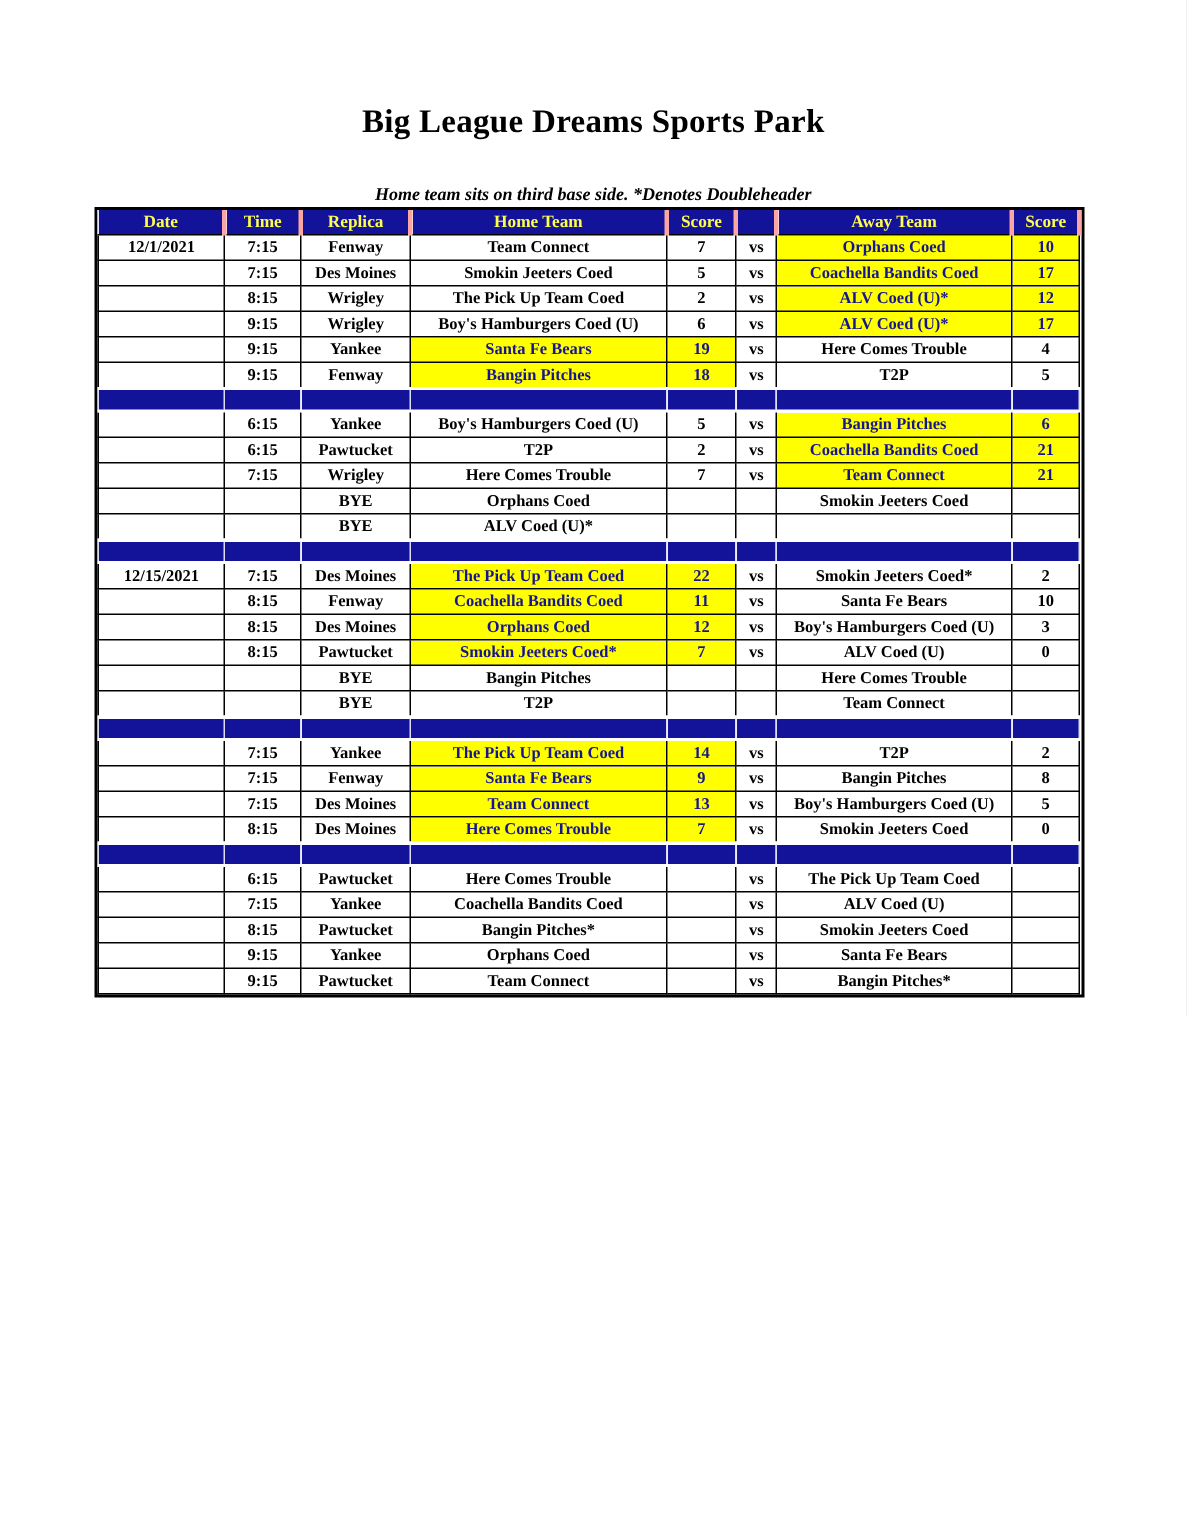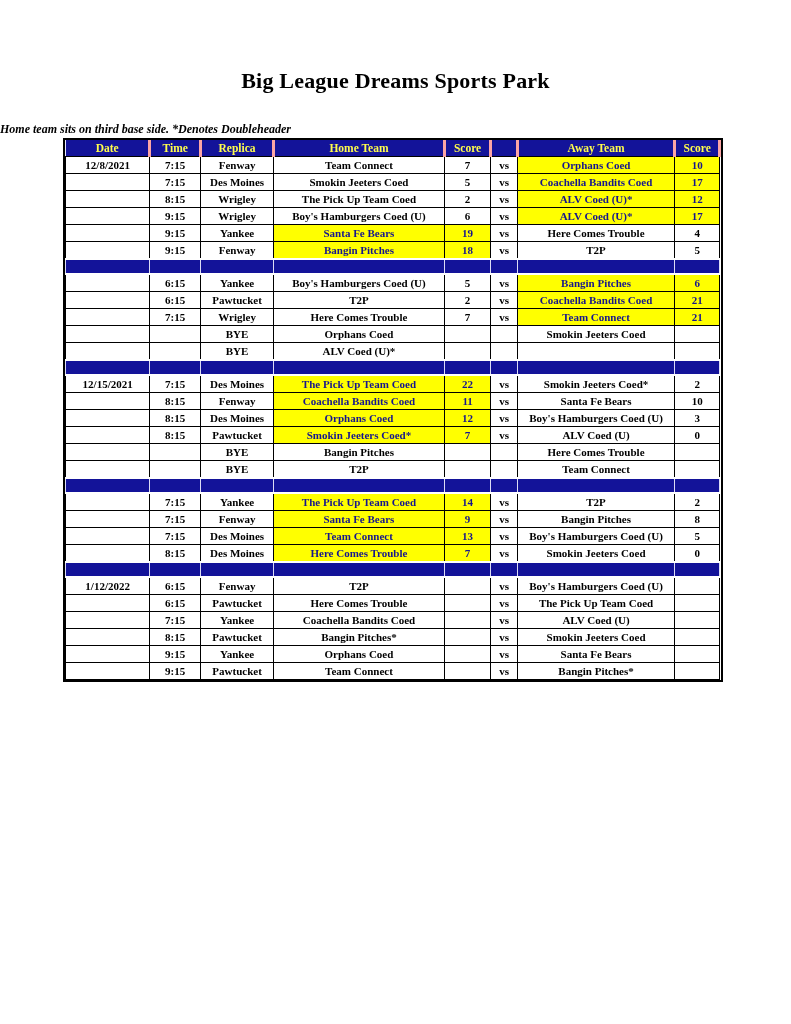--- a/index.html
+++ b/index.html
@@ -10,21 +10,21 @@
   }
   .page-title{
     position:absolute;top:68px;left:0;width:100%;text-align:center;
     font-size:22px;font-weight:bold;letter-spacing:0.2px;
   }
   .page-subtitle{
     position:absolute;top:97px;left:0;width:100%;text-align:center;
     font-size:16px;font-weight:bold;
   }
   .page-note{
-    position:absolute;top:122px;left:0;width:100%;text-align:left;
+    position:absolute;top:122px;left:0;width:100%;text-align:center;
     font-size:12px;font-weight:bold;font-style:italic;
   }
   .table-wrap{
     position:absolute;top:138px;left:63px;width:660px;
     border:2px solid #000;box-sizing:border-box;
   }
   table.sched{
     width:100%;border-collapse:collapse;table-layout:fixed;
   }
   table.sched th,table.sched td{
@@ -78,21 +78,21 @@
           <th>Replica</th>
           <th>Home Team</th>
           <th>Score</th>
           <th></th>
           <th>Away Team</th>
           <th>Score</th>
         </tr>
       </thead>
       <tbody>
           <tr>
-            <td class="c-date">12/8/2021</td>
+            <td class="c-date">12/1/2021</td>
             <td class="c-time">7:15</td>
             <td class="c-replica">Fenway</td>
             <td class="c-home">Team Connect</td>
             <td class="c-score">7</td>
             <td class="c-vs">vs</td>
             <td class="c-away hl">Orphans Coed</td>
             <td class="c-score hl">10</td>
           </tr>
           <tr>
             <td class="c-date"></td>
@@ -326,30 +326,20 @@
           </tr>
           <tr class="sep">
             <td></td>
             <td></td>
             <td></td>
             <td></td>
             <td></td>
             <td></td>
             <td></td>
             <td></td>
-          </tr>
-          <tr>
-            <td class="c-date">1/12/2022</td>
-            <td class="c-time">6:15</td>
-            <td class="c-replica">Fenway</td>
-            <td class="c-home">T2P</td>
-            <td class="c-score"></td>
-            <td class="c-vs">vs</td>
-            <td class="c-away">Boy's Hamburgers Coed (U)</td>
-            <td class="c-score"></td>
           </tr>
           <tr>
             <td class="c-date"></td>
             <td class="c-time">6:15</td>
             <td class="c-replica">Pawtucket</td>
             <td class="c-home">Here Comes Trouble</td>
             <td class="c-score"></td>
             <td class="c-vs">vs</td>
             <td class="c-away">The Pick Up Team Coed</td>
             <td class="c-score"></td>

